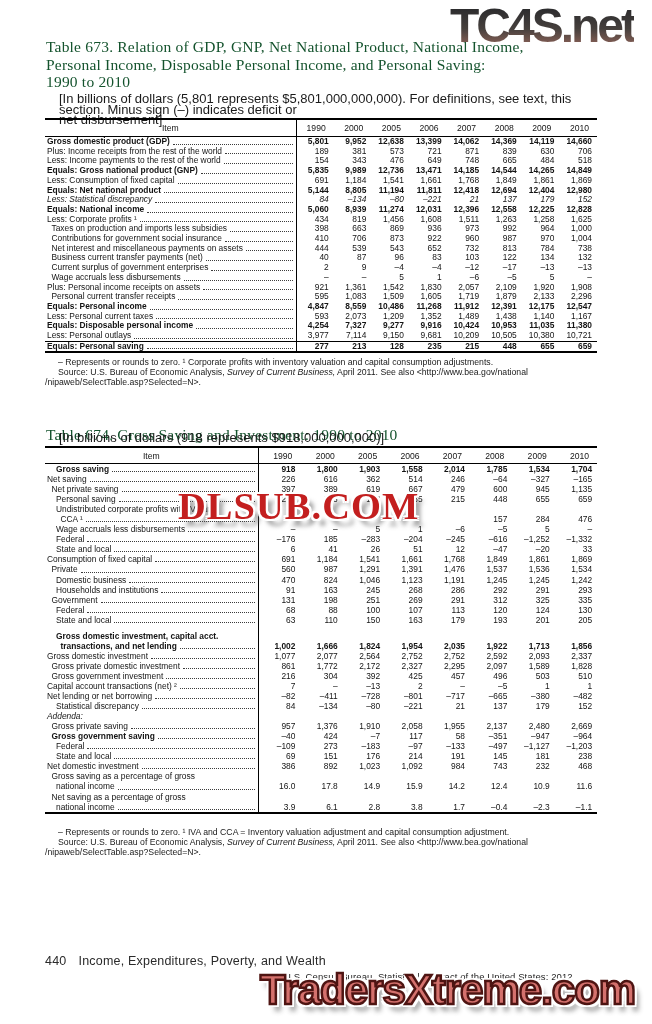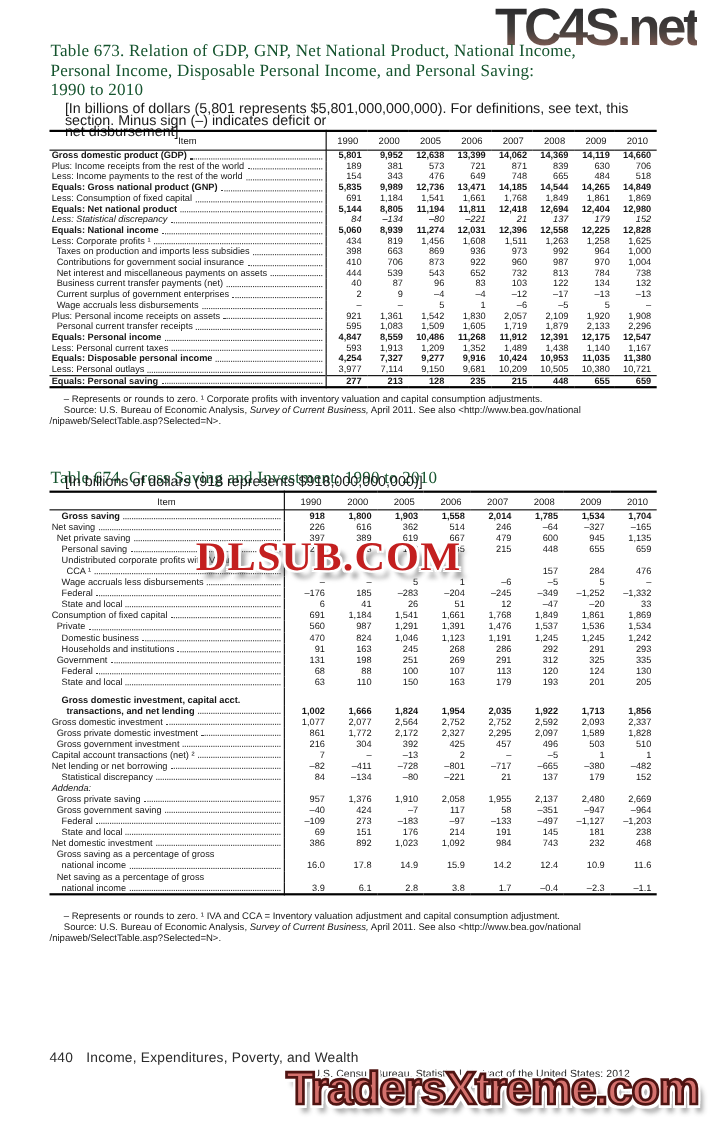--- a/index.html
+++ b/index.html
@@ -417,21 +417,21 @@
             <td class="v">12,547</td>
           </tr>
           <tr class="">
             <td class="item">
               <div class="lbl">
                 <span class="t" style="padding-left: 2px;">Less: Personal current taxes</span>
                 <span class="ld"></span>
               </div>
             </td>
             <td class="v">593</td>
-            <td class="v">1,913</td>
+            <td class="v">2,073</td>
             <td class="v">1,209</td>
             <td class="v">1,352</td>
             <td class="v">1,489</td>
             <td class="v">1,438</td>
             <td class="v">1,140</td>
             <td class="v">1,167</td>
           </tr>
           <tr class="b">
             <td class="item">
               <div class="lbl">
@@ -641,21 +641,21 @@
               <div class="lbl">
                 <span class="t" style="padding-left: 11px;">Federal</span>
                 <span class="ld"></span>
               </div>
             </td>
             <td class="v">–176</td>
             <td class="v">185</td>
             <td class="v">–283</td>
             <td class="v">–204</td>
             <td class="v">–245</td>
-            <td class="v">–349</td>
+            <td class="v">–616</td>
             <td class="v">–1,252</td>
             <td class="v">–1,332</td>
           </tr>
           <tr class="">
             <td class="item">
               <div class="lbl">
                 <span class="t" style="padding-left: 11px;">State and local</span>
                 <span class="ld"></span>
               </div>
             </td>
@@ -934,21 +934,21 @@
             <td class="v">1,910</td>
             <td class="v">2,058</td>
             <td class="v">1,955</td>
             <td class="v">2,137</td>
             <td class="v">2,480</td>
             <td class="v">2,669</td>
           </tr>
           <tr class="">
             <td class="item">
               <div class="lbl">
-                <span class="t" style="padding-left: 6.5px;">Gross government saving</span>
+                <span class="t" style="padding-left: 6.5px; font-weight: bold;">Gross government saving</span>
                 <span class="ld"></span>
               </div>
             </td>
             <td class="v">–40</td>
             <td class="v">424</td>
             <td class="v">–7</td>
             <td class="v">117</td>
             <td class="v">58</td>
             <td class="v">–351</td>
             <td class="v">–947</td>

